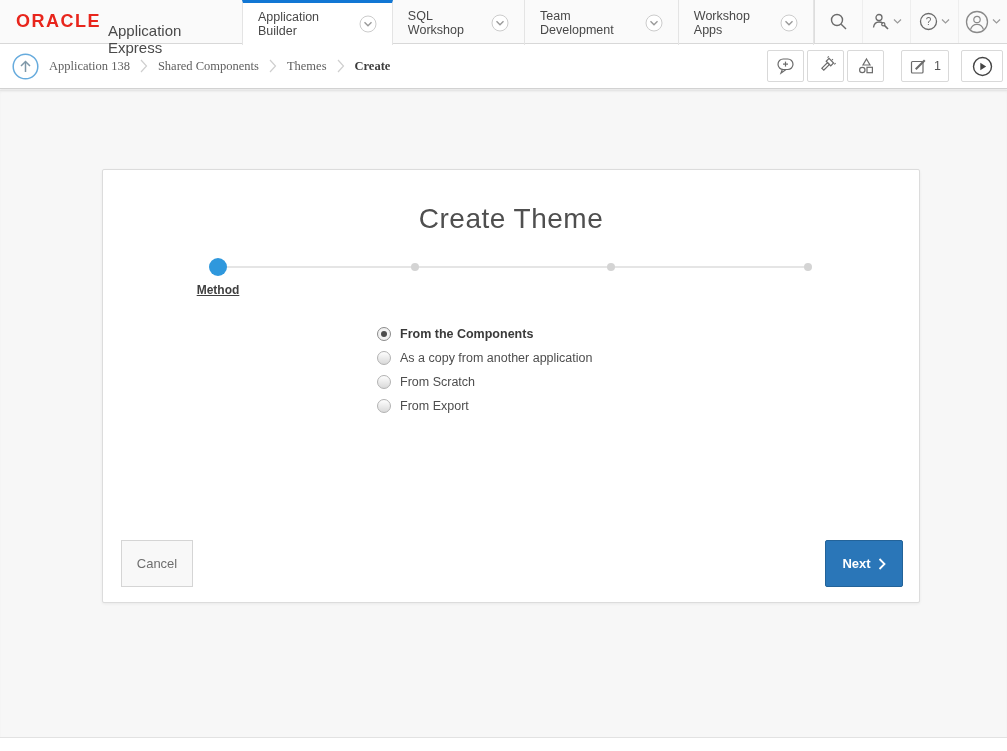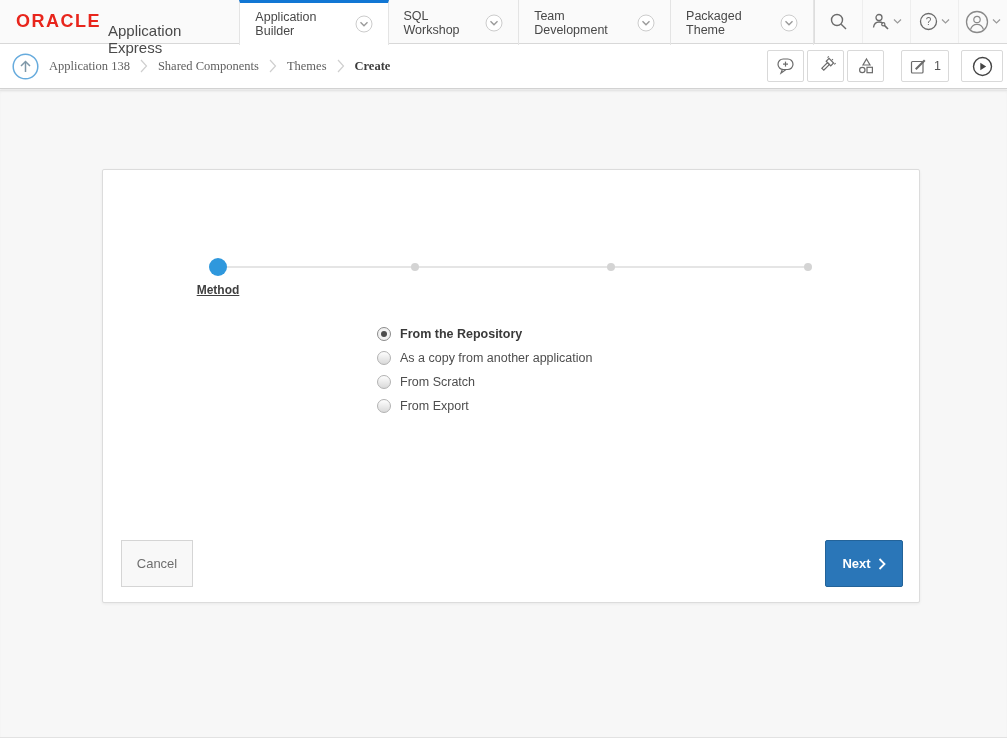--- a/index.html
+++ b/index.html
@@ -153,21 +153,21 @@
         </svg>
     </div>
     <div class="tab">
       <span>Team Development</span>
       <svg class="chev-circle" width="18" height="18" viewBox="0 0 18 18">
           <circle cx="9" cy="9" r="8" fill="#fff" stroke="#cccccc"></circle>
           <path d="M5.5 7.3 L9 10.8 L12.5 7.3" fill="none" stroke="#9a9a9a" stroke-width="1.4"></path>
         </svg>
     </div>
     <div class="tab">
-      <span>Packaged Theme</span>
+      <span>Workshop Apps</span>
       <svg class="chev-circle" width="18" height="18" viewBox="0 0 18 18">
           <circle cx="9" cy="9" r="8" fill="#fff" stroke="#cccccc"></circle>
           <path d="M5.5 7.3 L9 10.8 L12.5 7.3" fill="none" stroke="#9a9a9a" stroke-width="1.4"></path>
         </svg>
     </div>
   </div>
   <div class="top-icons">
     <div class="icon-btn">
       <svg width="19" height="19" viewBox="0 0 19 19">
           <circle cx="8" cy="8" r="5.5" fill="none" stroke="#6b6b6b" stroke-width="1.4"></circle>
@@ -274,34 +274,35 @@
       <svg width="21" height="21" viewBox="0 0 21 21">
           <circle cx="10.5" cy="10.5" r="9" fill="none" stroke="#444444" stroke-width="1.4"></circle>
           <path d="M8.3 6.8 L14.2 10.5 L8.3 14.2 Z" fill="#444444"></path>
         </svg>
     </div>
   </div>
 </div>
 
 <div class="content">
   <div class="card">
+    <h1 class="card-title">Create Theme</h1>
 
     <div class="train">
       <div class="train-line"></div>
       <div class="step-dot active" style="left:115px"></div>
       <div class="step-dot" style="left:312px"></div>
       <div class="step-dot" style="left:508px"></div>
       <div class="step-dot" style="left:705px"></div>
       <div class="step-label" style="left:115px">Method</div>
     </div>
 
     <div class="options">
       <div class="option selected">
         <span class="radio"></span>
-        <span class="option-label">From the Repository</span>
+        <span class="option-label">From the Components</span>
       </div>
       <div class="option">
         <span class="radio"></span>
         <span class="option-label">As a copy from another application</span>
       </div>
       <div class="option">
         <span class="radio"></span>
         <span class="option-label">From Scratch</span>
       </div>
       <div class="option">

